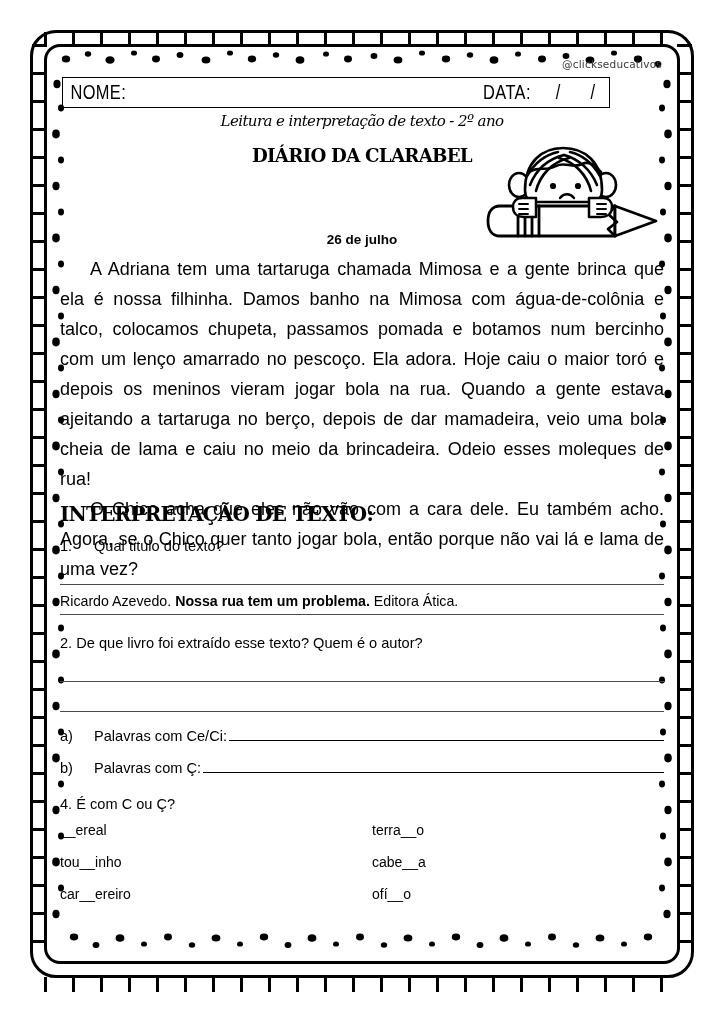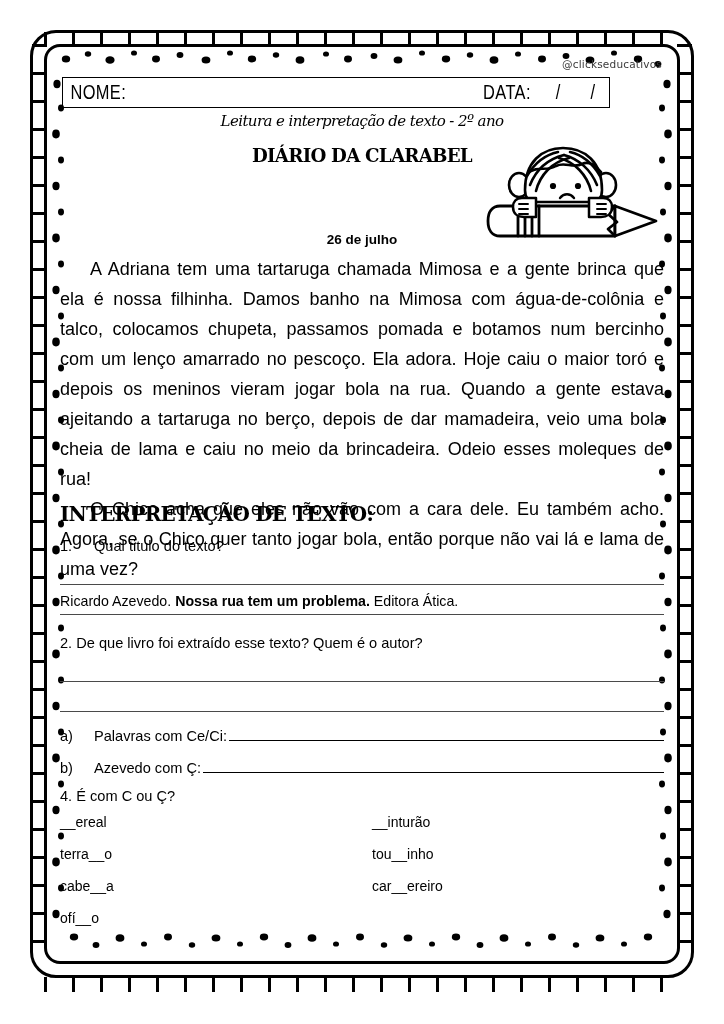--- a/index.html
+++ b/index.html
@@ -246,21 +246,21 @@
   }
   .sub-label { flex: 0 0 34px; }
   .sub-text { white-space: nowrap; }
   .fill {
     flex: 1 1 auto;
     border-bottom: 1.4px solid #000;
     height: 14px;
     margin-left: 2px;
   }
 
-  .q4 { margin-top: 12px; }
+  .q4 { margin-top: 20px; }
 
   .word-grid {
     margin-top: 10px;
     display: grid;
     grid-template-columns: 312px auto;
     row-gap: 16px;
     font-size: 14px;
   }
   .word-grid span { white-space: pre; }
 </style>
@@ -499,31 +499,30 @@
 
 
     <div class="sub-row">
       <span class="sub-label">a)</span>
       <span class="sub-text">Palavras com Ce/Ci:</span>
       <span class="fill"></span>
     </div>
 
     <div class="sub-row">
       <span class="sub-label">b)</span>
-      <span class="sub-text">Azevedo com Ç:</span>
+      <span class="sub-text">Palavras com Ç:</span>
       <span class="fill"></span>
     </div>
 
     <div class="q4">
       <span>4. É com C ou Ç?</span>
     </div>
 
     <div class="word-grid">
       <span>__ereal</span>
-      <span>__inturão</span>
       <span>terra__o</span>
       <span>tou__inho</span>
       <span>cabe__a</span>
       <span>car__ereiro</span>
       <span>ofí__o</span>
     </div>
 
   </div>
 </div>
 

